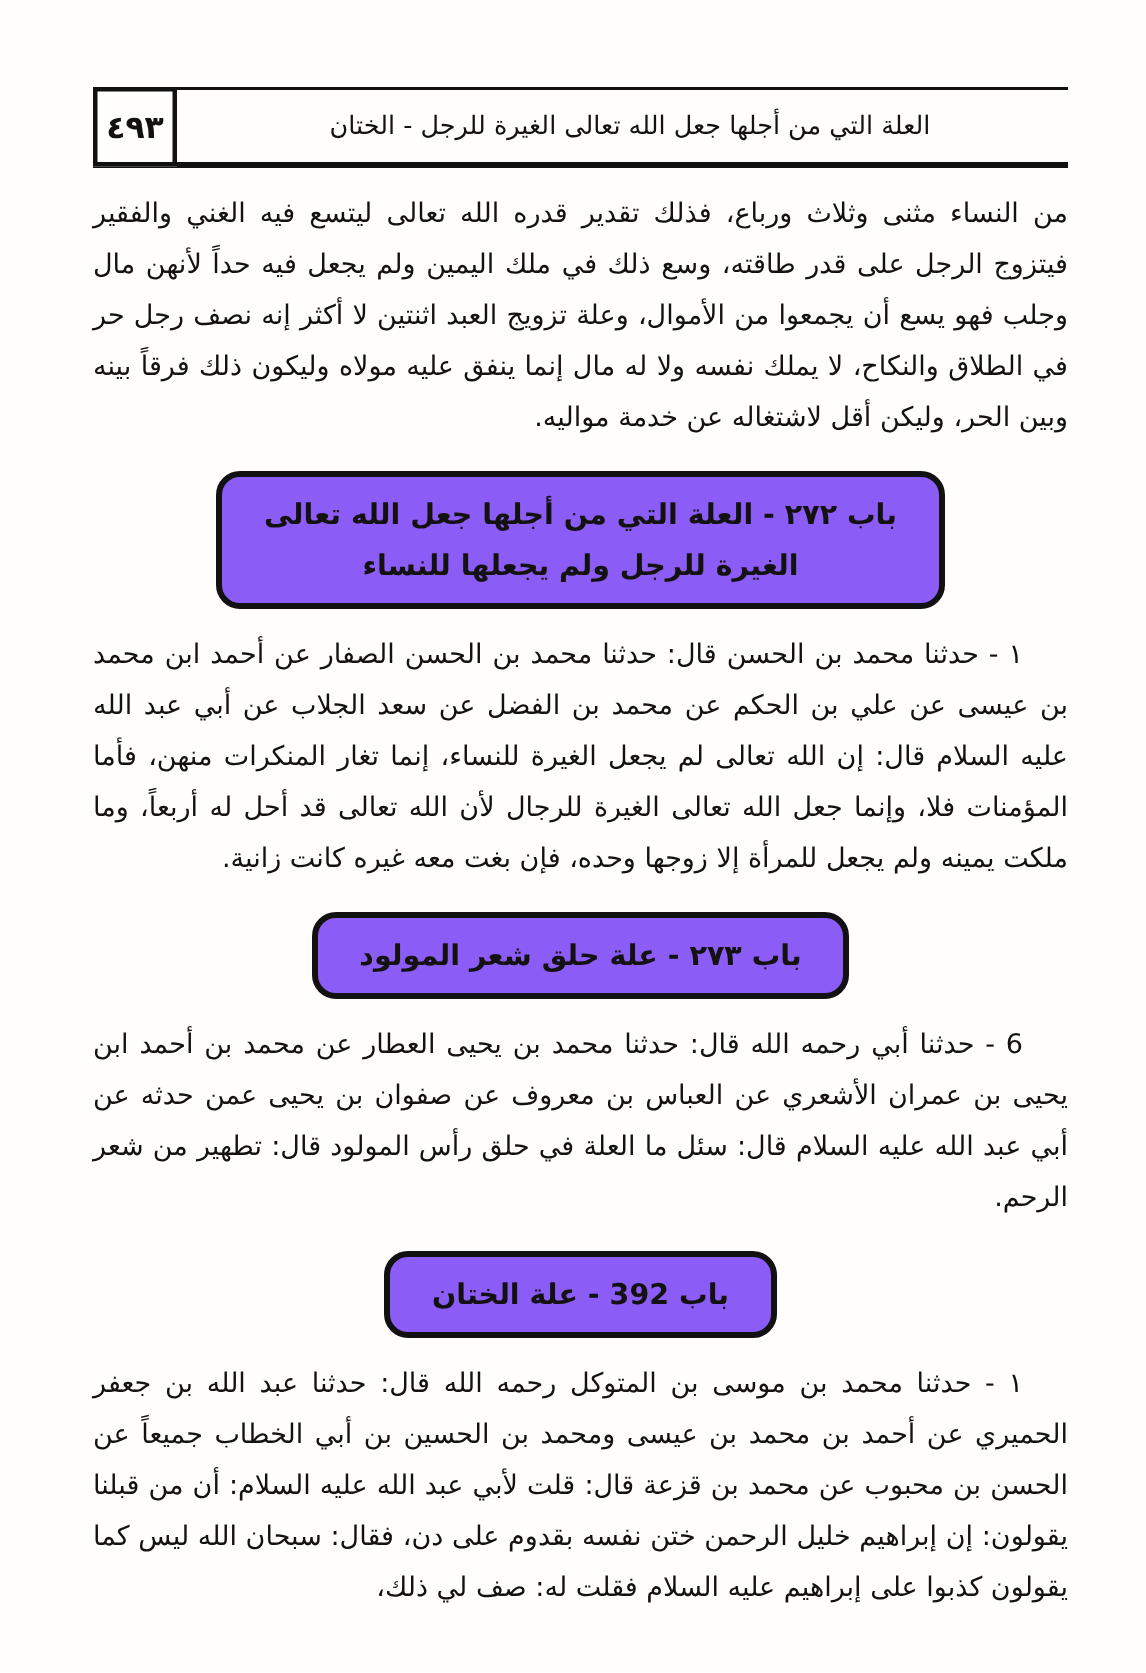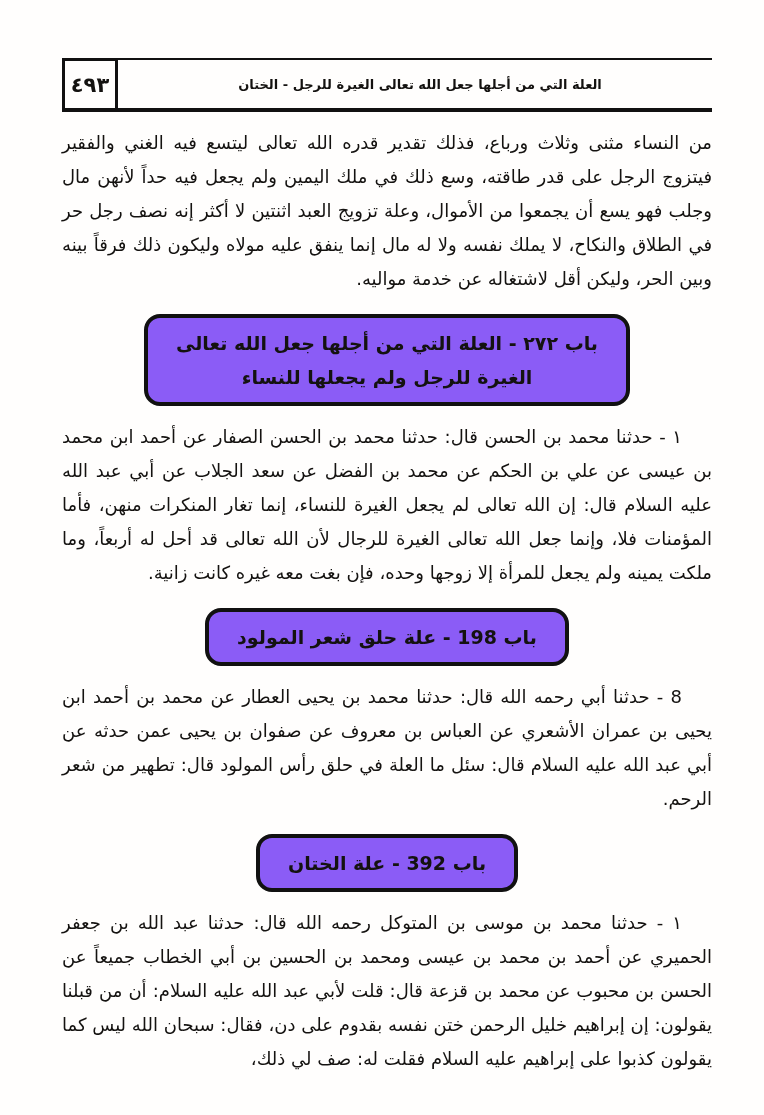--- a/index.html
+++ b/index.html
@@ -42,22 +42,22 @@
   }
   .header-title {
     position: absolute;
     right: 0;
     left: 66px;
     top: 0;
     bottom: 0;
     display: flex;
     align-items: center;
     justify-content: center;
-    font-size: 13px;
-    font-weight: bold;
+    font-size: 17px;
+    font-weight: normal;
     letter-spacing: 0.2px;
     white-space: nowrap;
   }
   .header-thick-rule {
     height: 4px;
     background: #111;
   }
   
   .body-text {
     margin-top: 14px;
@@ -104,23 +104,23 @@
 
   <main class="body-text">
 
     <p class="para">من النساء مثنى وثلاث ورباع، فذلك تقدير قدره الله تعالى ليتسع فيه الغني والفقير فيتزوج الرجل على قدر طاقته، وسع ذلك في ملك اليمين ولم يجعل فيه حداً لأنهن مال وجلب فهو يسع أن يجمعوا من الأموال، وعلة تزويج العبد اثنتين لا أكثر إنه نصف رجل حر في الطلاق والنكاح، لا يملك نفسه ولا له مال إنما ينفق عليه مولاه وليكون ذلك فرقاً بينه وبين الحر، وليكن أقل لاشتغاله عن خدمة مواليه.</p>
 
     <div class="bab-box">باب ٢٧٢ - العلة التي من أجلها جعل الله تعالى
 الغيرة للرجل ولم يجعلها للنساء</div>
 
     <p class="para hadith">١ - حدثنا محمد بن الحسن قال: حدثنا محمد بن الحسن الصفار عن أحمد ابن محمد بن عيسى عن علي بن الحكم عن محمد بن الفضل عن سعد الجلاب عن أبي عبد الله عليه السلام قال: إن الله تعالى لم يجعل الغيرة للنساء، إنما تغار المنكرات منهن، فأما المؤمنات فلا، وإنما جعل الله تعالى الغيرة للرجال لأن الله تعالى قد أحل له أربعاً، وما ملكت يمينه ولم يجعل للمرأة إلا زوجها وحده، فإن بغت معه غيره كانت زانية.</p>
 
-    <div class="bab-box">باب 198 - علة حلق شعر المولود</div>
+    <div class="bab-box">باب ٢٧٣ - علة حلق شعر المولود</div>
 
-    <p class="para hadith">8 - حدثنا أبي رحمه الله قال: حدثنا محمد بن يحيى العطار عن محمد بن أحمد ابن يحيى بن عمران الأشعري عن العباس بن معروف عن صفوان بن يحيى عمن حدثه عن أبي عبد الله عليه السلام قال: سئل ما العلة في حلق رأس المولود قال: تطهير من شعر الرحم.</p>
+    <p class="para hadith">6 - حدثنا أبي رحمه الله قال: حدثنا محمد بن يحيى العطار عن محمد بن أحمد ابن يحيى بن عمران الأشعري عن العباس بن معروف عن صفوان بن يحيى عمن حدثه عن أبي عبد الله عليه السلام قال: سئل ما العلة في حلق رأس المولود قال: تطهير من شعر الرحم.</p>
 
     <div class="bab-box">باب 392 - علة الختان</div>
 
     <p class="para hadith">١ - حدثنا محمد بن موسى بن المتوكل رحمه الله قال: حدثنا عبد الله بن جعفر الحميري عن أحمد بن محمد بن عيسى ومحمد بن الحسين بن أبي الخطاب جميعاً عن الحسن بن محبوب عن محمد بن قزعة قال: قلت لأبي عبد الله عليه السلام: أن من قبلنا يقولون: إن إبراهيم خليل الرحمن ختن نفسه بقدوم على دن، فقال: سبحان الله ليس كما يقولون كذبوا على إبراهيم عليه السلام فقلت له: صف لي ذلك،</p>
 
   </main>
 
 </div>
 
 </body></html>

